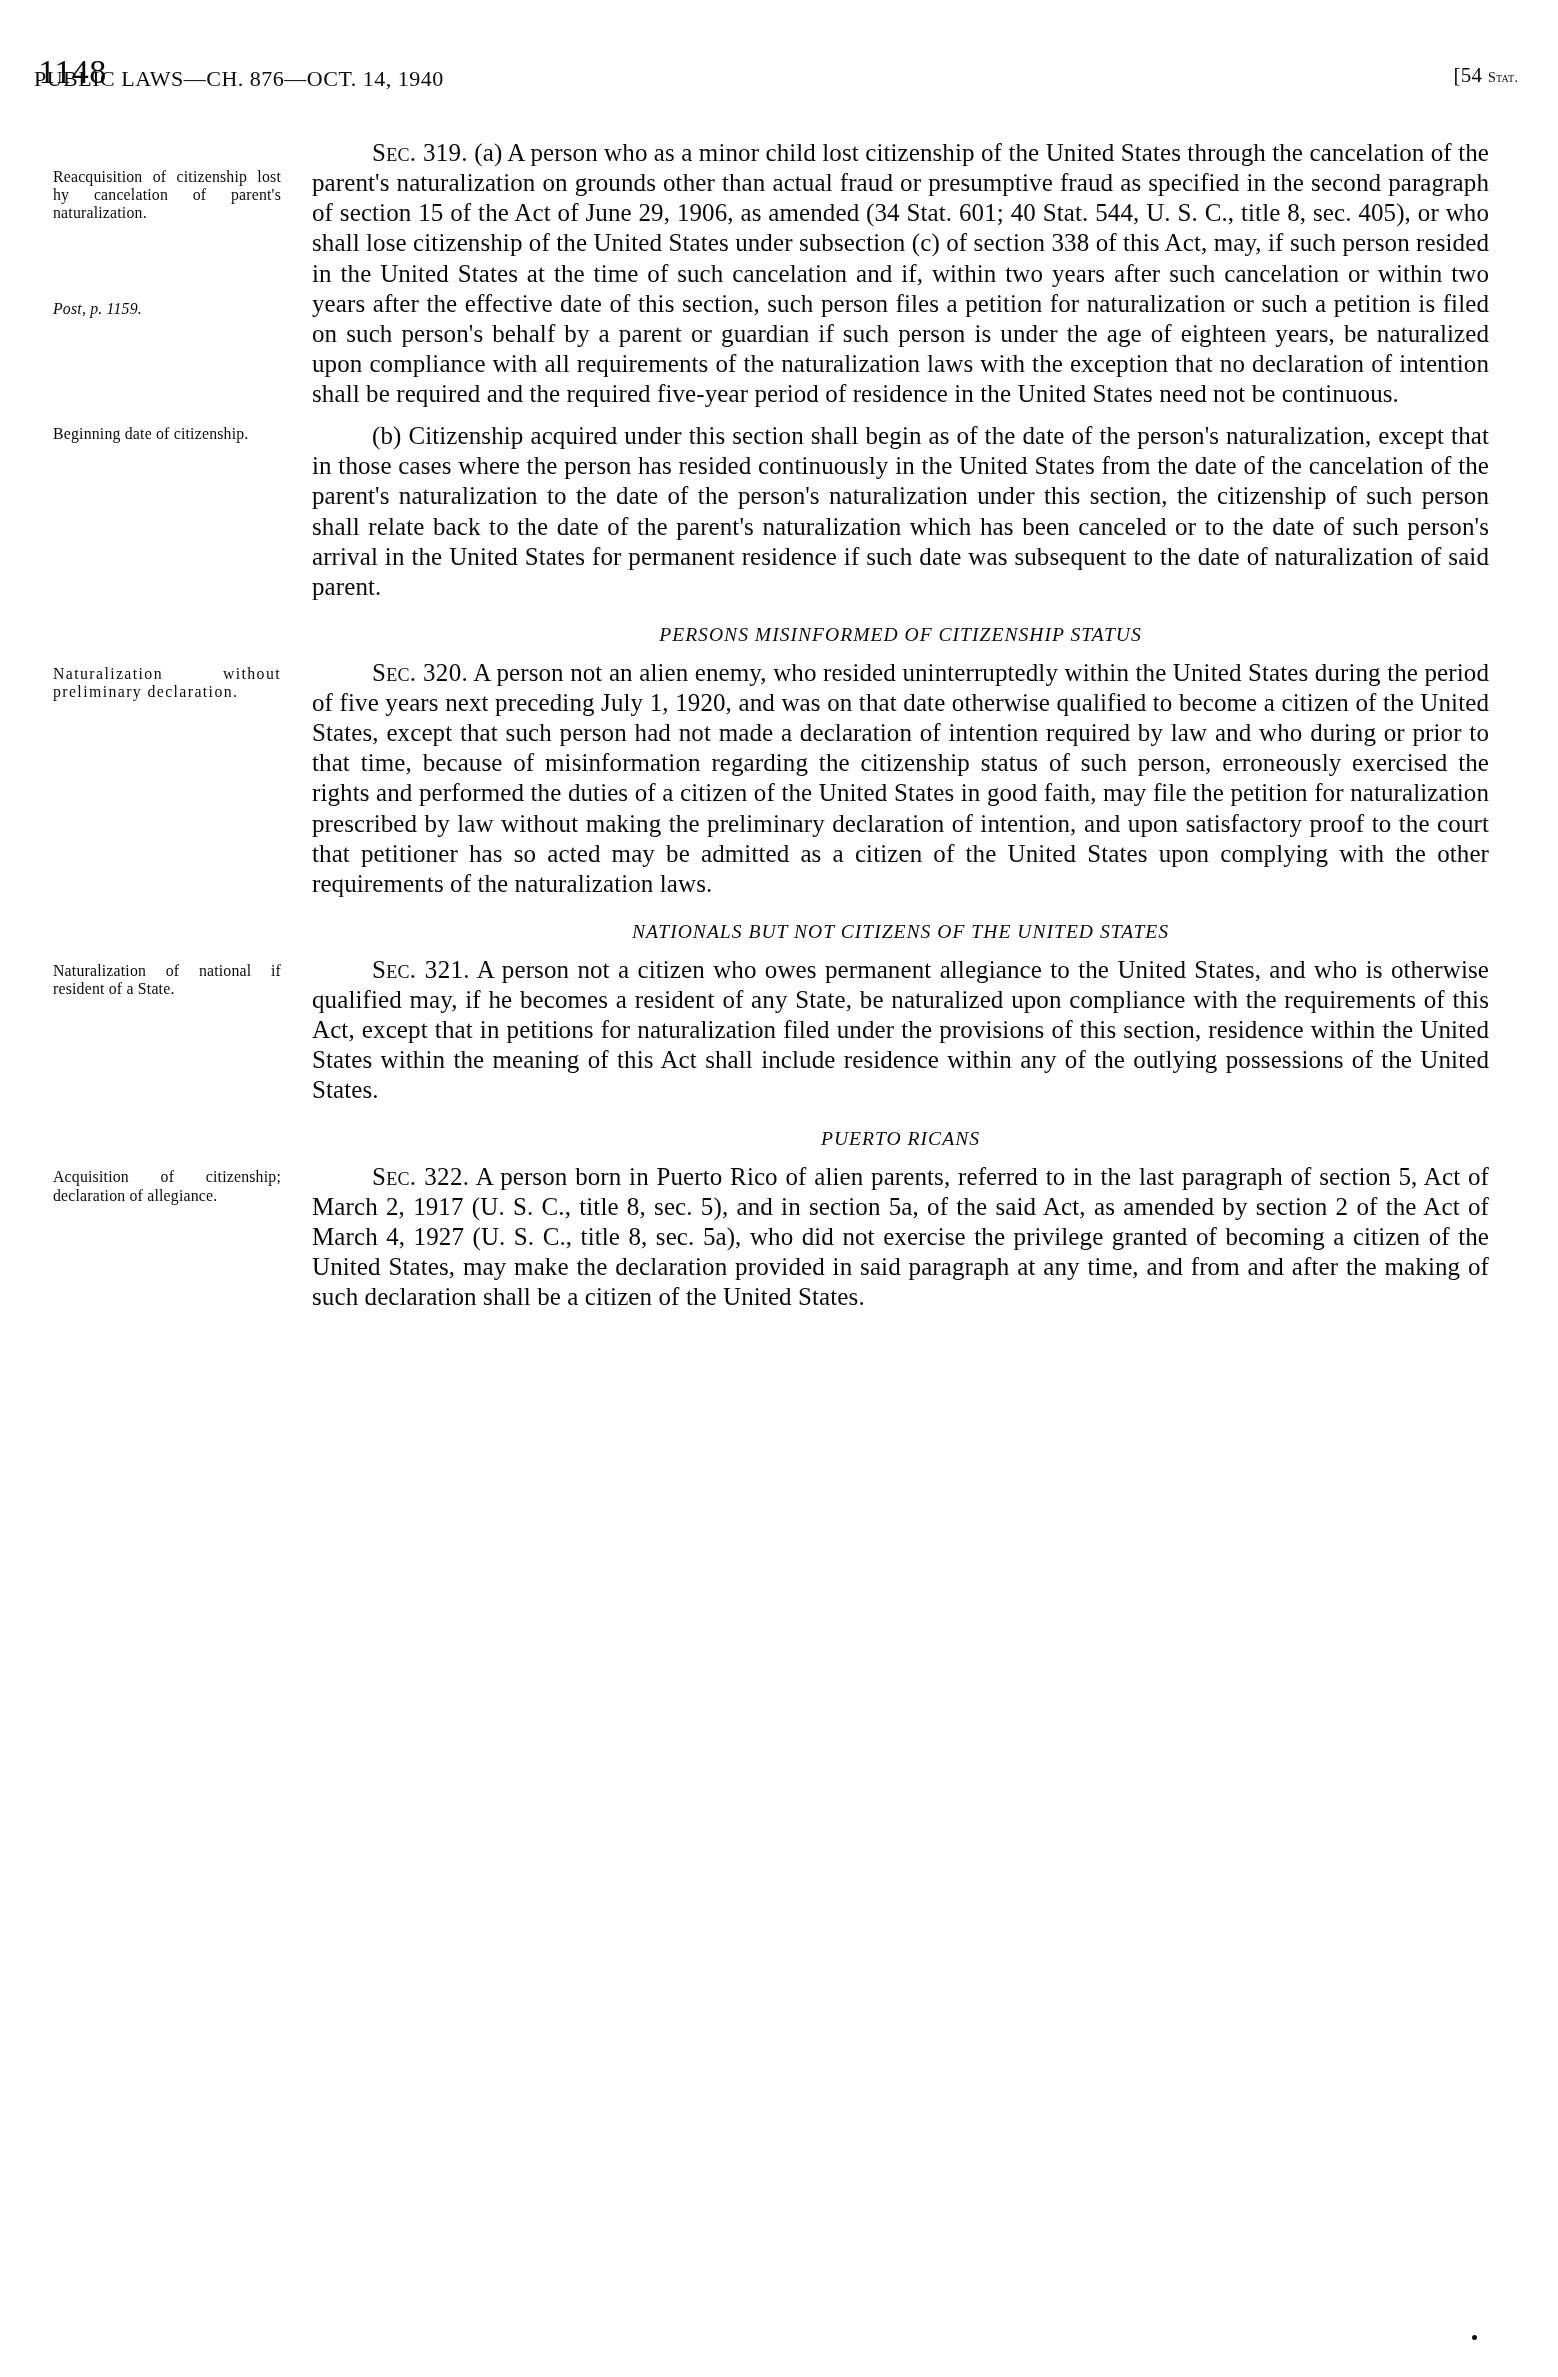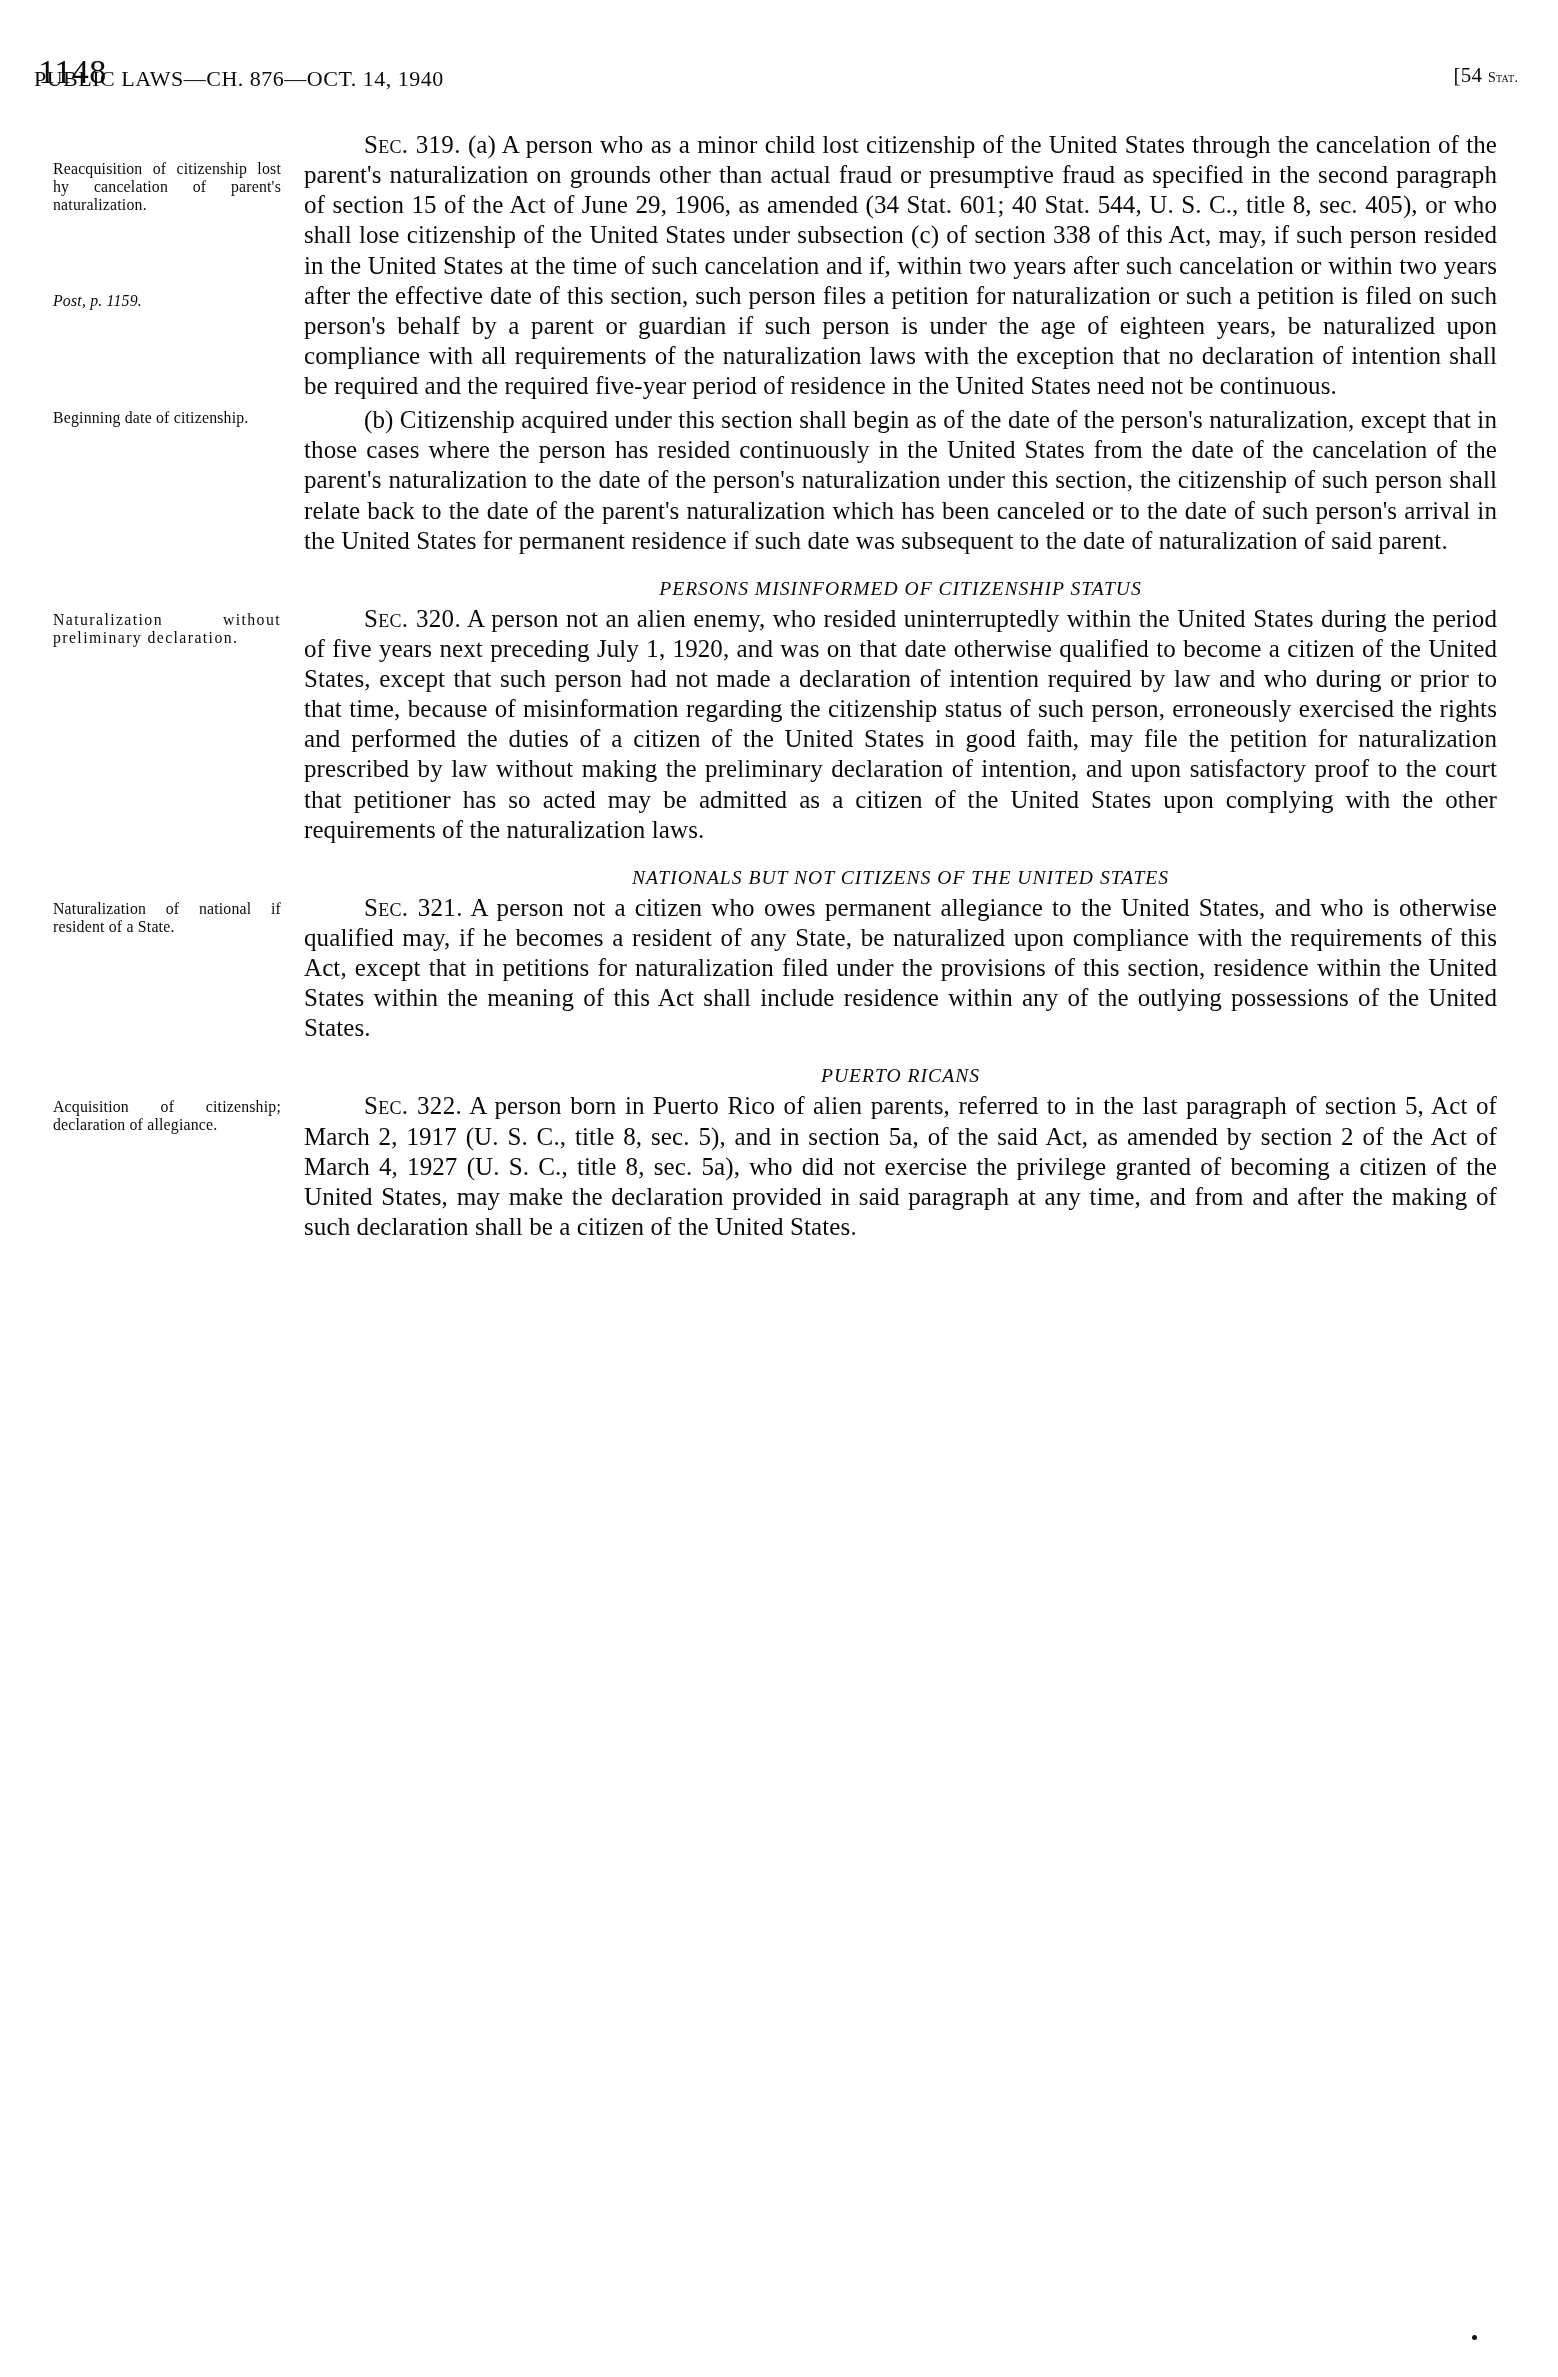--- a/index.html
+++ b/index.html
@@ -84,21 +84,21 @@
     font-style: italic;
   }
   .marginal.spaced {
     letter-spacing: 1.4px;
   }
   .body-col {
     margin-left: 266px;
     width: 1201px;
   }
   p.para {
-    margin: 4px;
+    margin: 12px;
     font-size: 25px;
     line-height: 1.205;
     text-align: justify;
     text-indent: 60px;
     letter-spacing: 0.1px;
     hyphens: manual;
   }
   .sc {
     font-variant: small-caps;
   }

